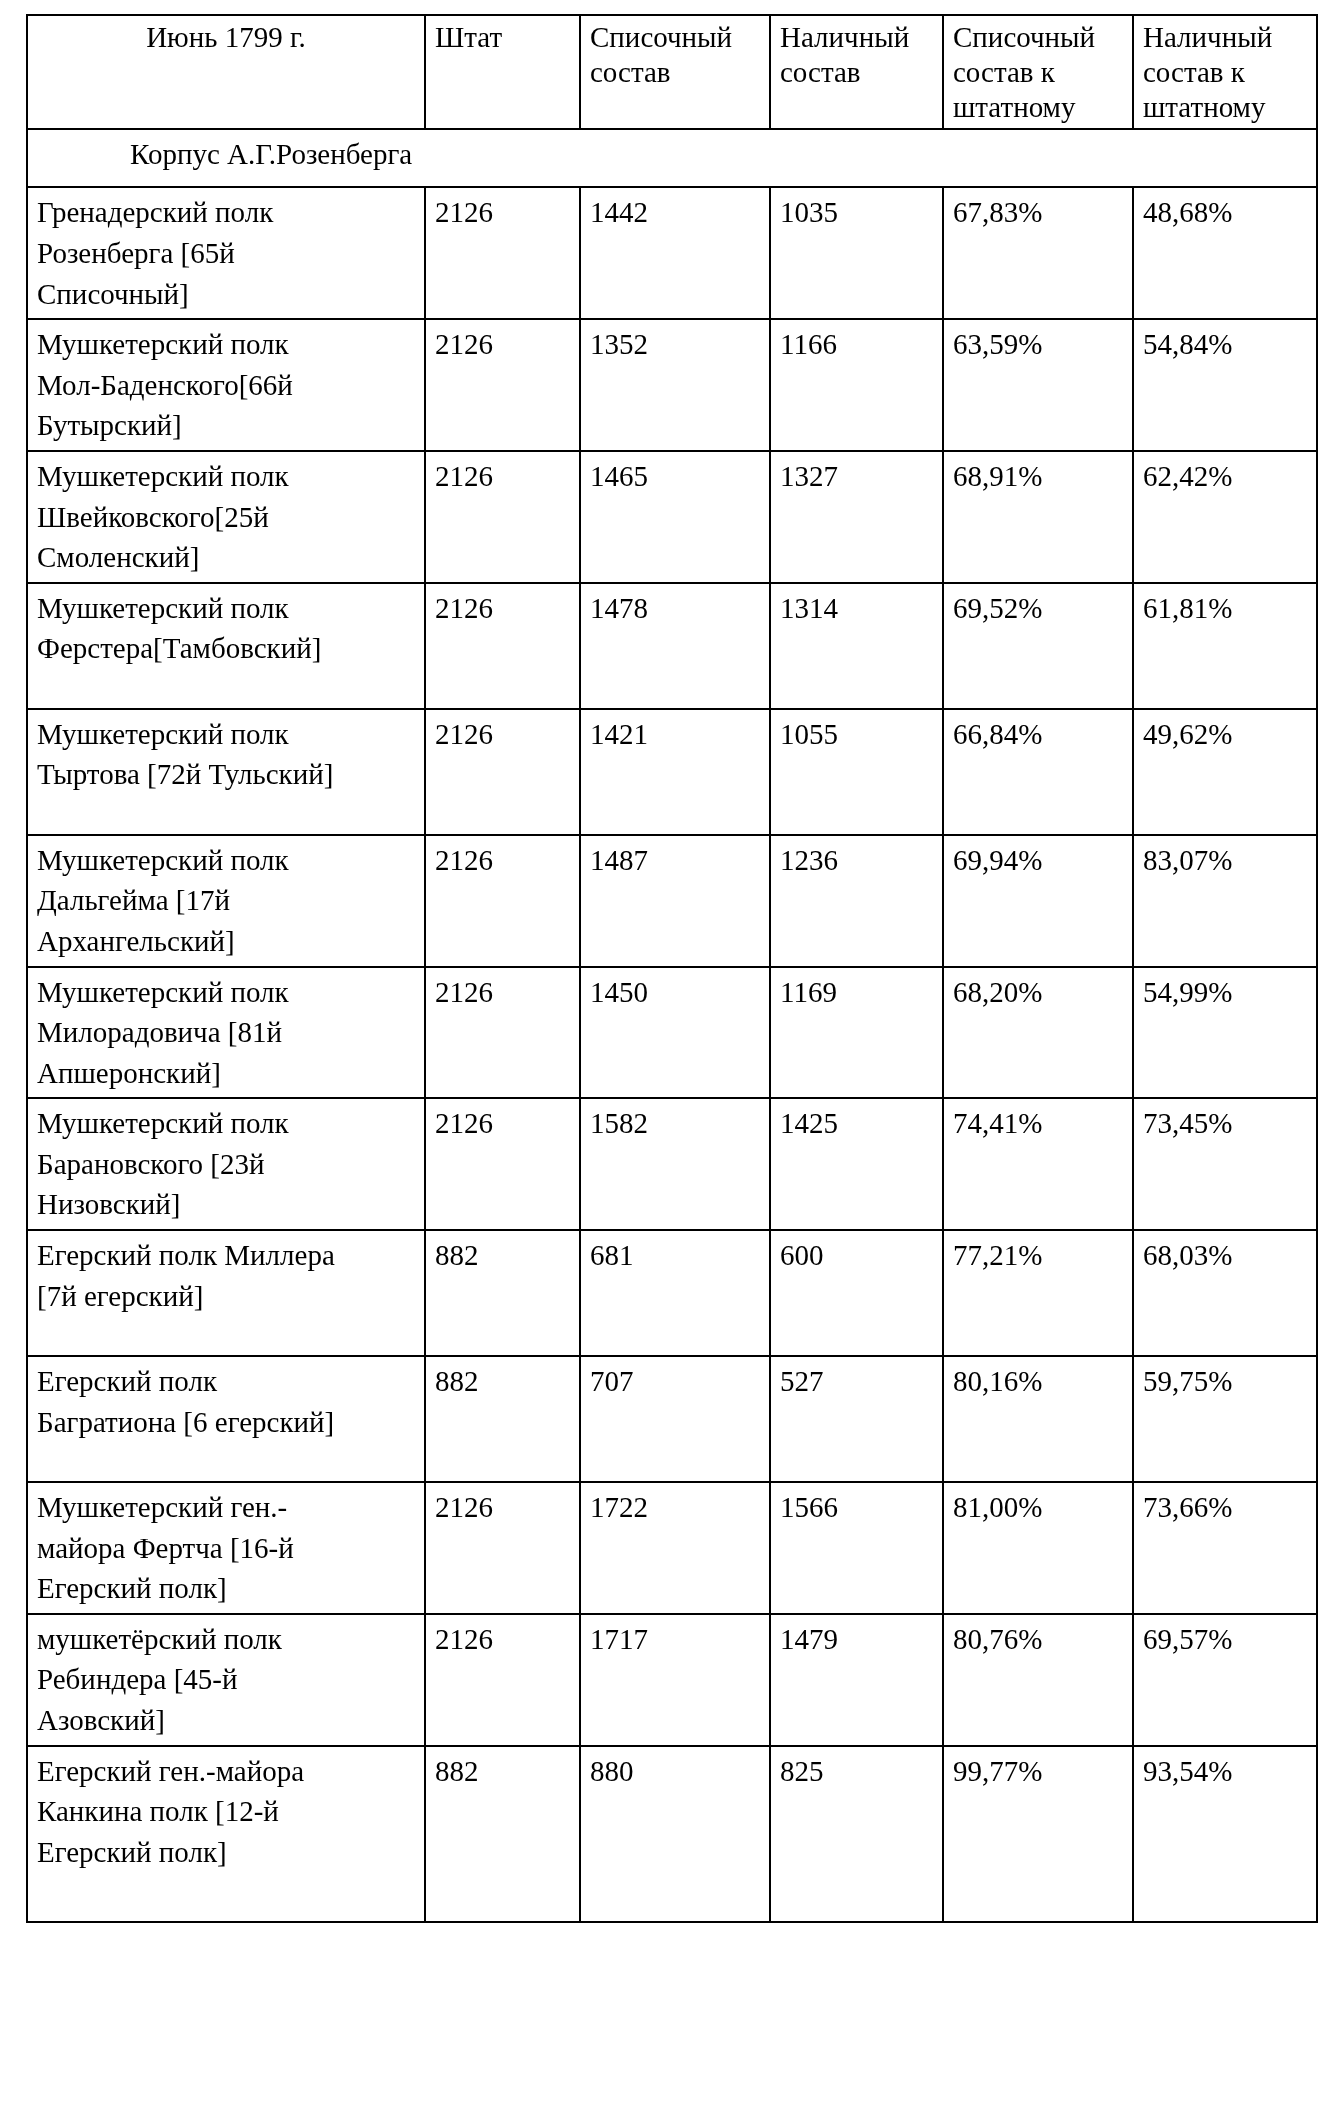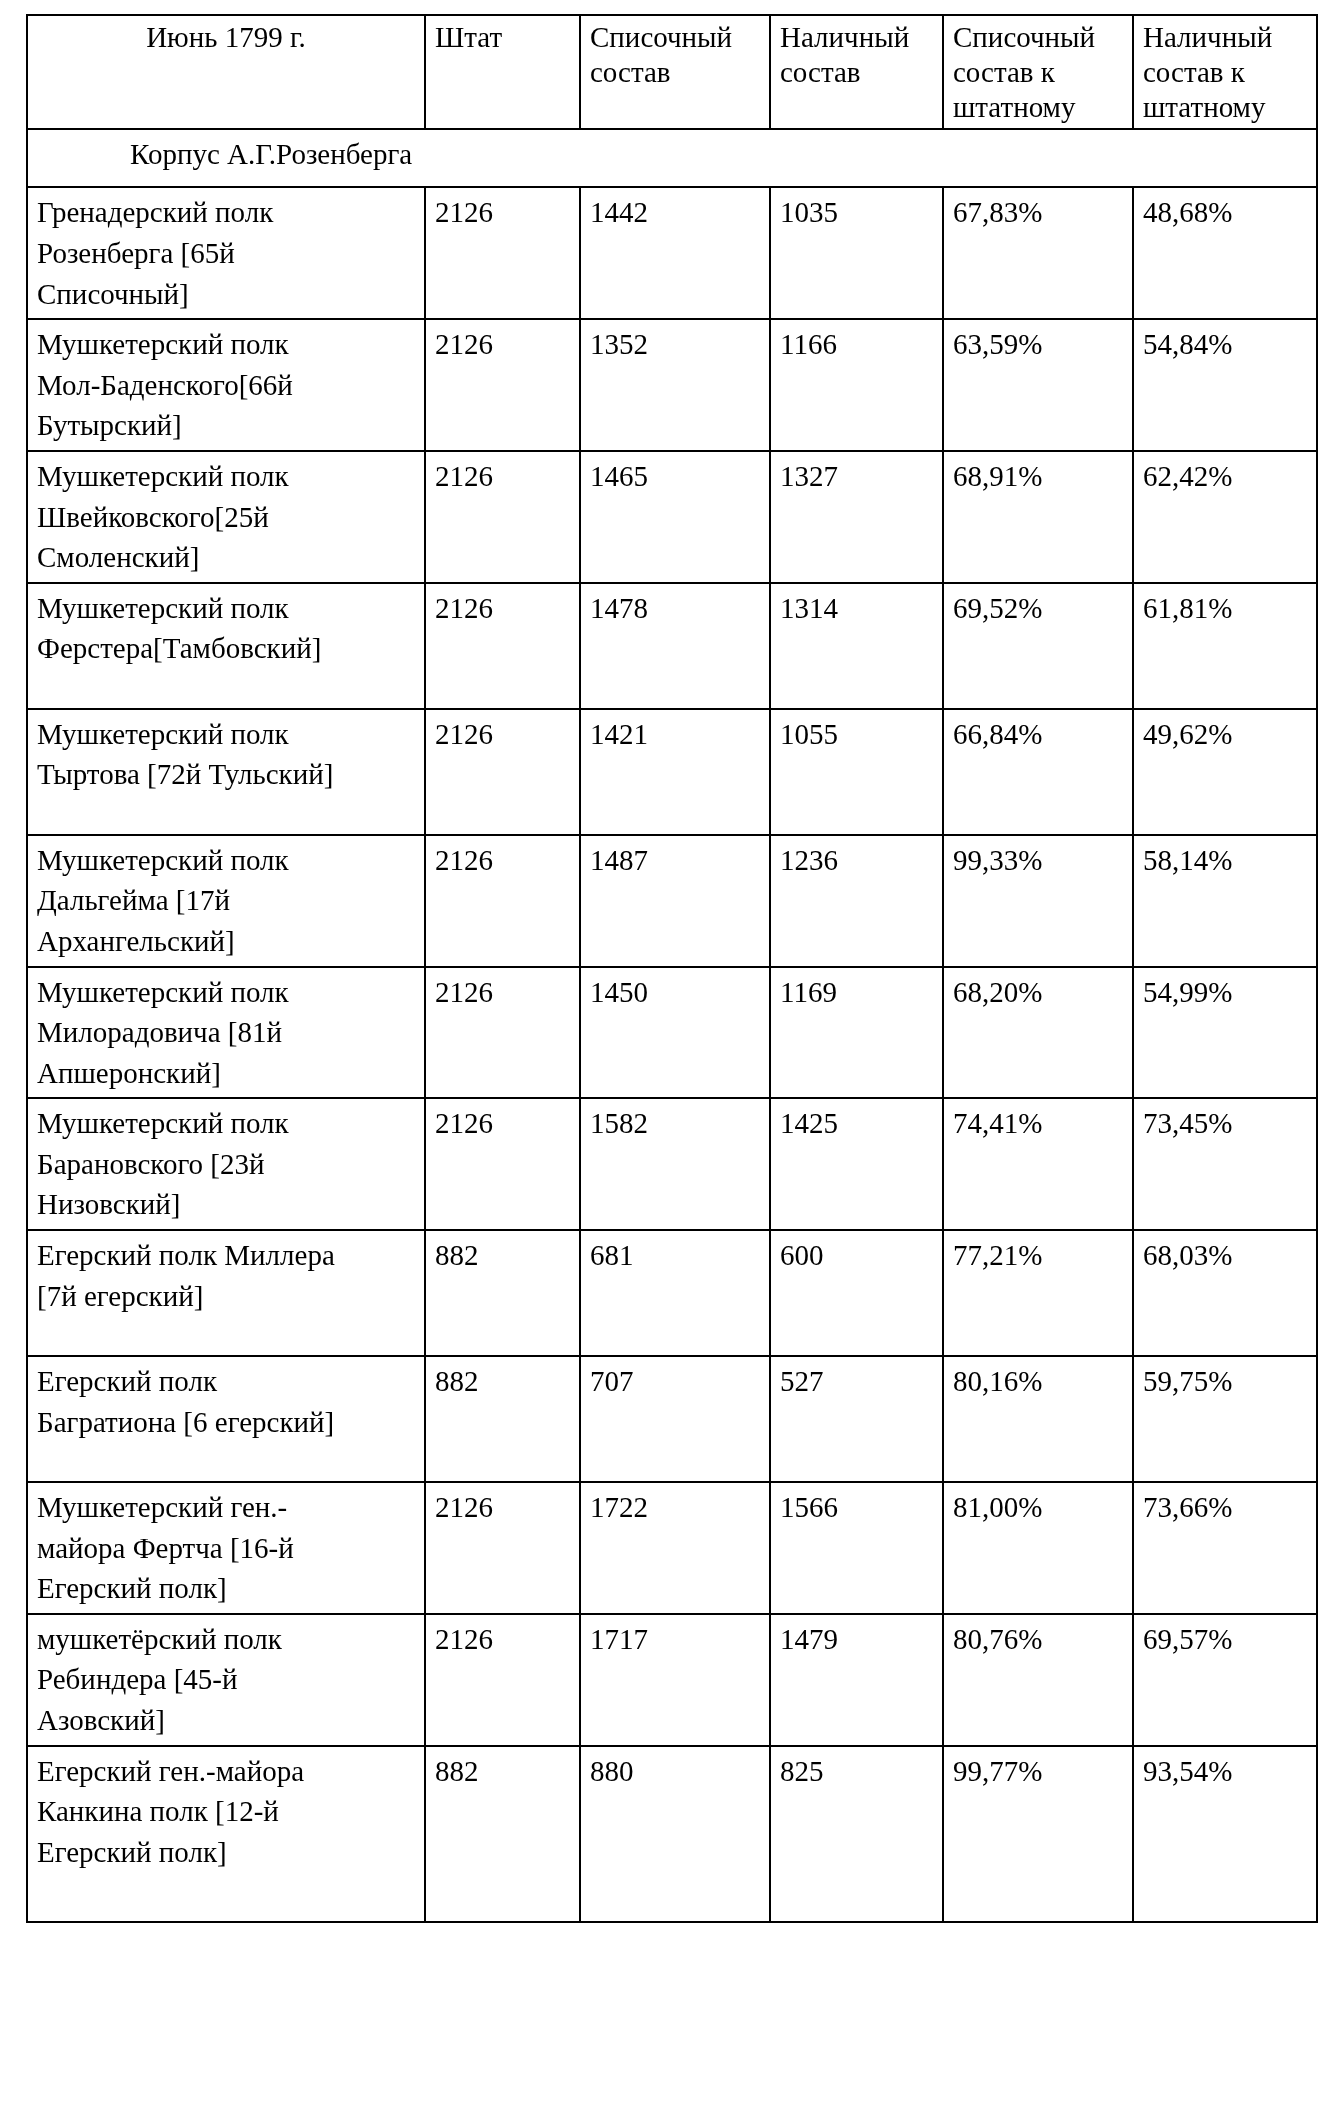--- a/index.html
+++ b/index.html
@@ -141,22 +141,22 @@
         <td>66,84%</td>
         <td>49,62%</td>
       </tr>
       <tr class="data-row">
         <td>Мушкетерский полк
 Дальгейма [17й
 Архангельский]</td>
         <td>2126</td>
         <td>1487</td>
         <td>1236</td>
-        <td>99,33%</td>
-        <td>58,14%</td>
+        <td>69,94%</td>
+        <td>83,07%</td>
       </tr>
       <tr class="data-row">
         <td>Мушкетерский полк
 Милорадовича [81й
 Апшеронский]</td>
         <td>2126</td>
         <td>1450</td>
         <td>1169</td>
         <td>68,20%</td>
         <td>54,99%</td>

